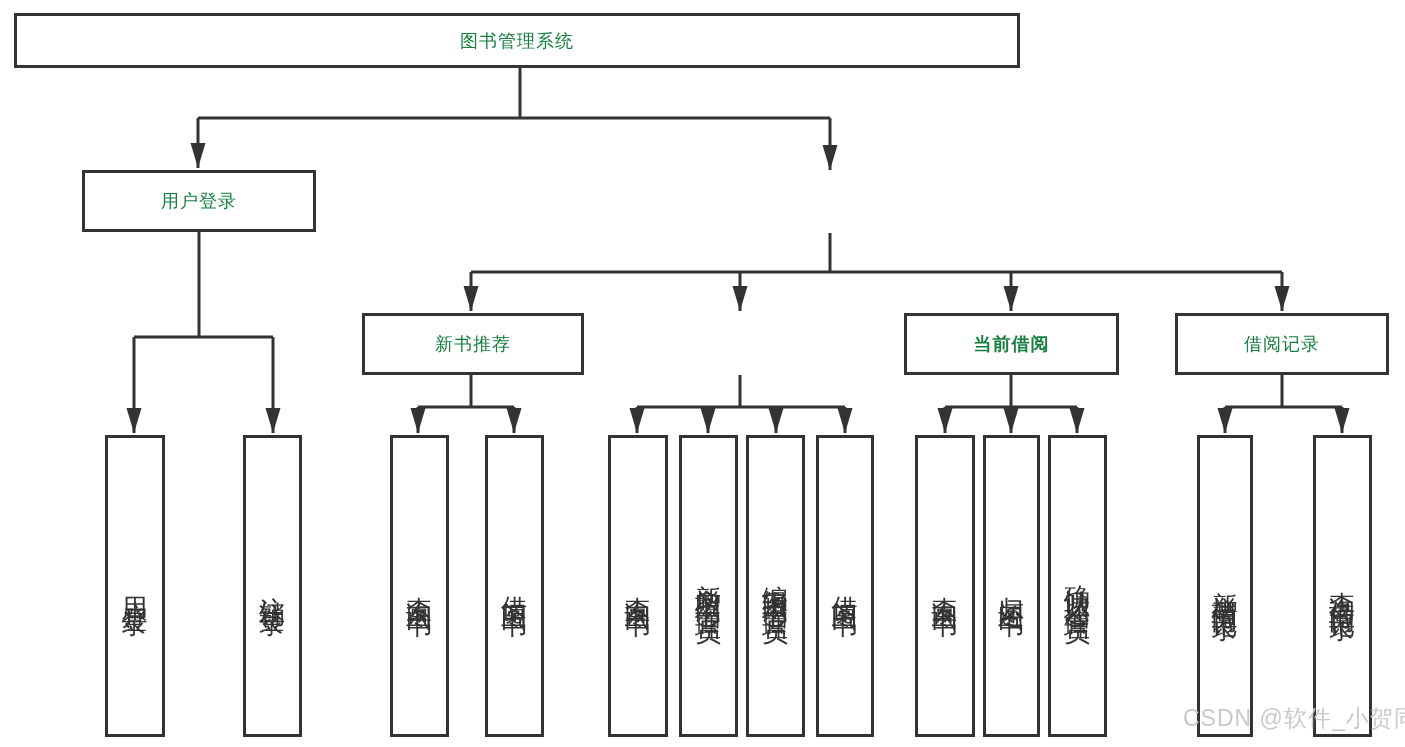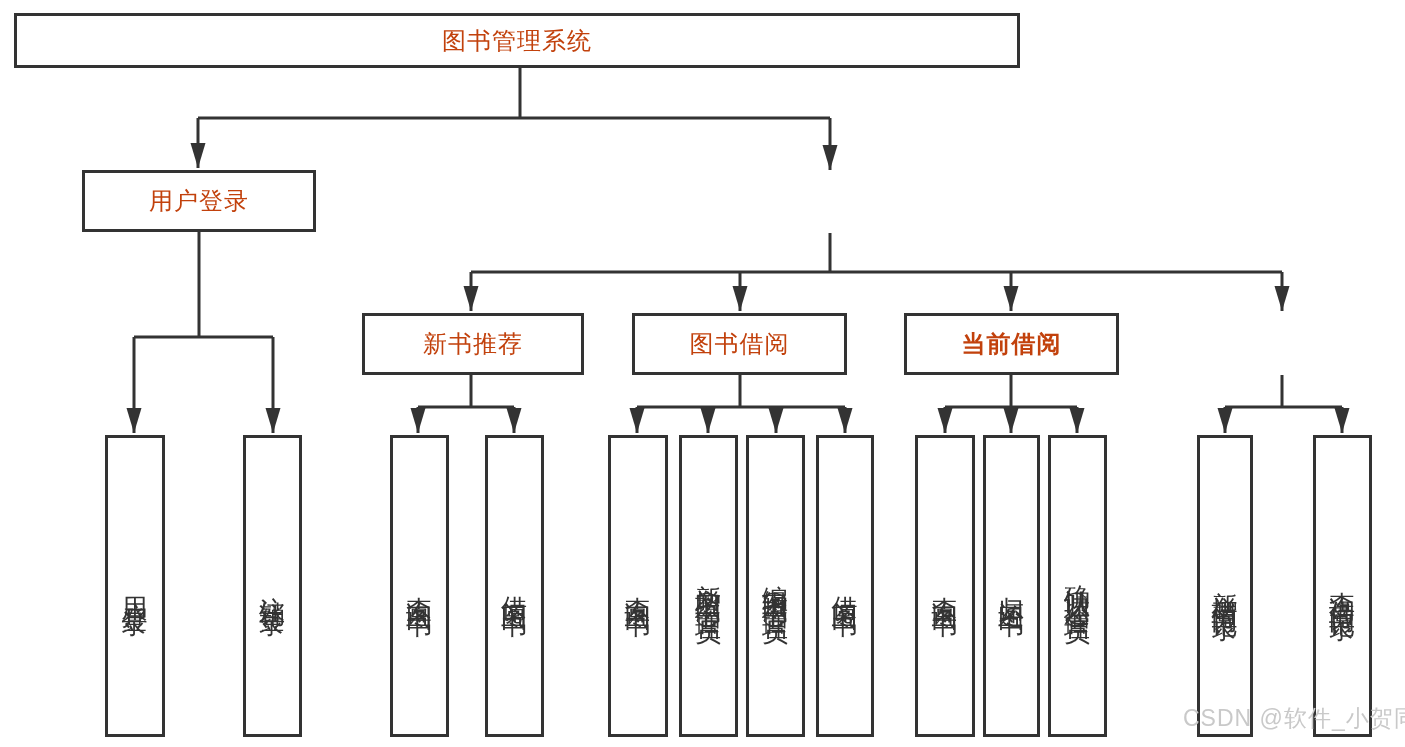--- a/index.html
+++ b/index.html
@@ -5,21 +5,21 @@
   html,body{margin:0;padding:0;background:#ffffff;}
   .stage{
     position:relative;width:1405px;height:747px;background:#ffffff;overflow:hidden;
     font-family:"Liberation Sans","DejaVu Sans",sans-serif;
   }
   .connectors{position:absolute;left:0;top:0;z-index:0;}
   .node{
     position:absolute;background:#ffffff;border:3px solid #333333;box-sizing:border-box;
     display:flex;align-items:center;justify-content:center;z-index:1;
   }
-  .htext{font-size:24px;color:#c2410c;letter-spacing:1px;white-space:nowrap;}
+  .htext{font-size:18px;color:#15803d;letter-spacing:1px;white-space:nowrap;}
   .vtext{
     writing-mode:vertical-rl;text-orientation:mixed;
     font-size:26px;color:#333333;letter-spacing:5px;line-height:1;
   }
   
   #n-root{left:14px;top:13px;width:1006px;height:55px;}
   
   #n-user-login{left:82px;top:170px;width:234px;height:62px;}
   #n-book-mgmt{left:712px;top:172px;width:235px;height:61px;}
   
@@ -92,25 +92,25 @@
     <span class="htext">图书管理系统</span>
   </div>
 
   <div class="node" id="n-user-login">
     <span class="htext">用户登录</span>
   </div>
 
   <div class="node" id="n-new-rec">
     <span class="htext">新书推荐</span>
   </div>
-  <div class="node" id="n-book-borrow">
-    <span class="htext">图书借阅</span>
-  </div>
   <div class="node" id="n-cur-borrow">
     <span class="htext">当前借阅</span>
+  </div>
+  <div class="node" id="n-borrow-rec">
+    <span class="htext">借阅记录</span>
   </div>
 
   <div class="node leaf" id="n-login">
     <span class="vtext">用户登录</span>
   </div>
   <div class="node leaf" id="n-logout">
     <span class="vtext">注销登录</span>
   </div>
   <div class="node leaf" id="n-nbr-query">
     <span class="vtext">查询图书</span>

